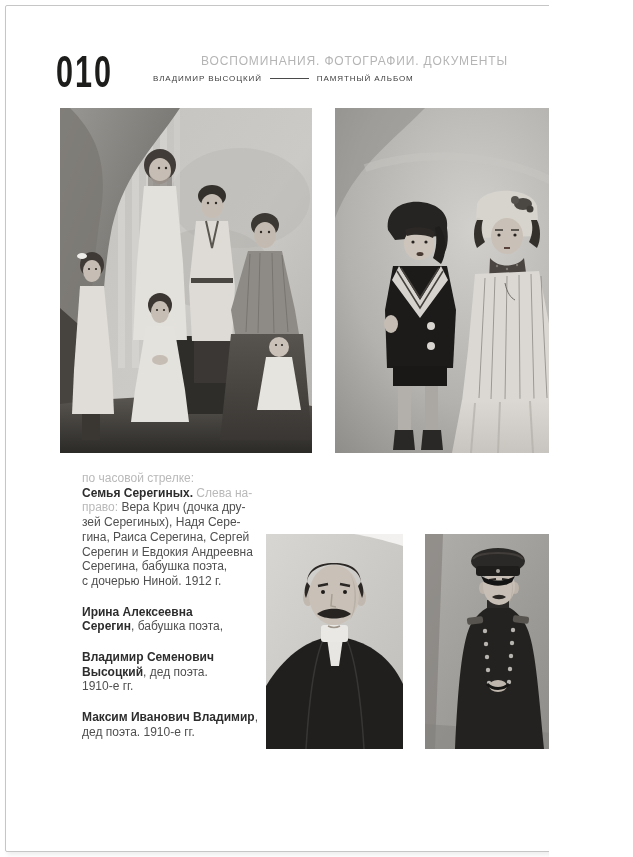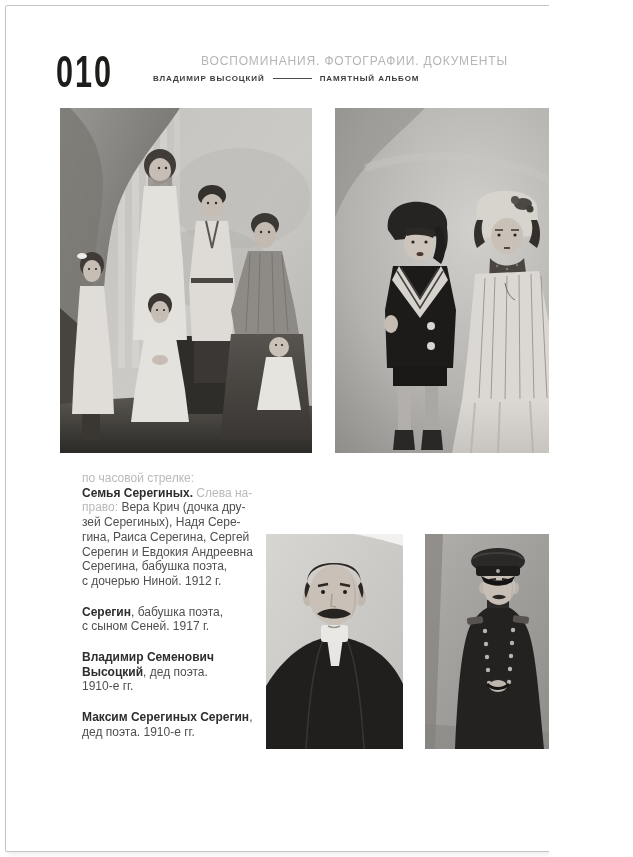--- a/index.html
+++ b/index.html
@@ -16,21 +16,21 @@
     position:absolute; left:56px; top:52px;
     font-size:45px; line-height:40px; font-weight:700; color:#1d1d1b;
     letter-spacing:3px;
     transform:scaleX(.68); transform-origin:left top;
   }
   .header-row {
     position:absolute; left:153px; top:72px; height:12px;
     display:flex; align-items:center;
   }
   .header-title {
-    font-size:8px; font-weight:700; color:#3c3c3c; letter-spacing:.9px;
+    font-size:8px; font-weight:400; color:#3c3c3c; letter-spacing:.9px;
     white-space:nowrap;
   }
   .header-dash { width:39px; height:1px; background:#4a4a4a; margin:0 8px; }
   .header-subtitle {
     position:absolute; top:55px; right:41px; height:12px;
     display:flex; align-items:center;
     font-size:12px; font-weight:400; color:#b5b5b5; letter-spacing:.85px;
     white-space:nowrap;
   }
   .photo { position:absolute; overflow:hidden; background:#c9c7c4; }
@@ -227,30 +227,30 @@
         <div class="cap-line"><span class="seg-light">по часовой стрелке:</span></div>
         <div class="cap-line"><span class="seg-bold">Семья Серегиных.</span><span class="seg-light"> Слева на-</span></div>
         <div class="cap-line"><span class="seg-light">право: </span><span class="seg-reg">Вера Крич (дочка дру-</span></div>
         <div class="cap-line"><span class="seg-reg">зей Серегиных), Надя Сере-</span></div>
         <div class="cap-line"><span class="seg-reg">гина, Раиса Серегина, Сергей</span></div>
         <div class="cap-line"><span class="seg-reg">Серегин и Евдокия Андреевна</span></div>
         <div class="cap-line"><span class="seg-reg">Серегина, бабушка поэта,</span></div>
         <div class="cap-line"><span class="seg-reg">с дочерью Ниной. 1912 г.</span></div>
       </div>
       <div class="cap-block">
+        <div class="cap-line"><span class="seg-bold">Ирина Алексеевна</span></div>
         <div class="cap-line"><span class="seg-bold">Серегин</span><span class="seg-reg">, бабушка поэта,</span></div>
-        <div class="cap-line"><span class="seg-reg">с сыном Сеней. 1917 г.</span></div>
       </div>
       <div class="cap-block">
         <div class="cap-line"><span class="seg-bold">Владимир Семенович</span></div>
         <div class="cap-line"><span class="seg-bold">Высоцкий</span><span class="seg-reg">, дед поэта.</span></div>
         <div class="cap-line"><span class="seg-reg">1910-е гг.</span></div>
       </div>
       <div class="cap-block">
-        <div class="cap-line"><span class="seg-bold">Максим Серегиных Серегин</span><span class="seg-reg">,</span></div>
+        <div class="cap-line"><span class="seg-bold">Максим Иванович Владимир</span><span class="seg-reg">,</span></div>
         <div class="cap-line"><span class="seg-reg">дед поэта. 1910-е гг.</span></div>
       </div>
     </div>
 
   <div class="photo" id="photo-civilian" aria-label="Владимир Семенович Высоцкий, дед поэта, 1910-е гг.">
     <svg viewBox="0 0 137 215" preserveAspectRatio="none">
       <defs>
         <linearGradient id="p3bg" x1="0" y1="0" x2="1" y2="1">
           <stop offset="0" stop-color="#d8d6d3"></stop>
             <stop offset="1" stop-color="#c0beba"></stop>

